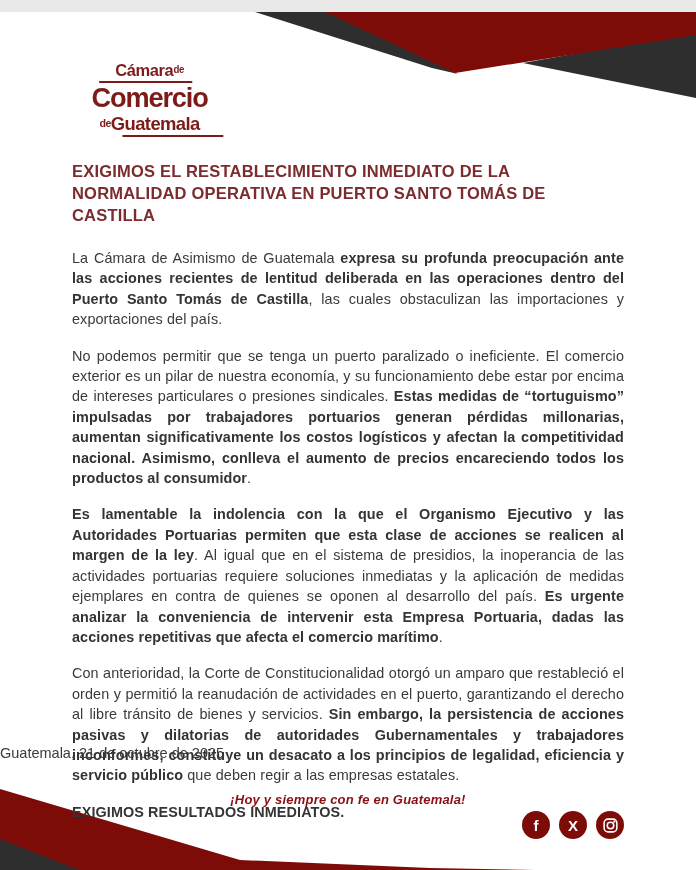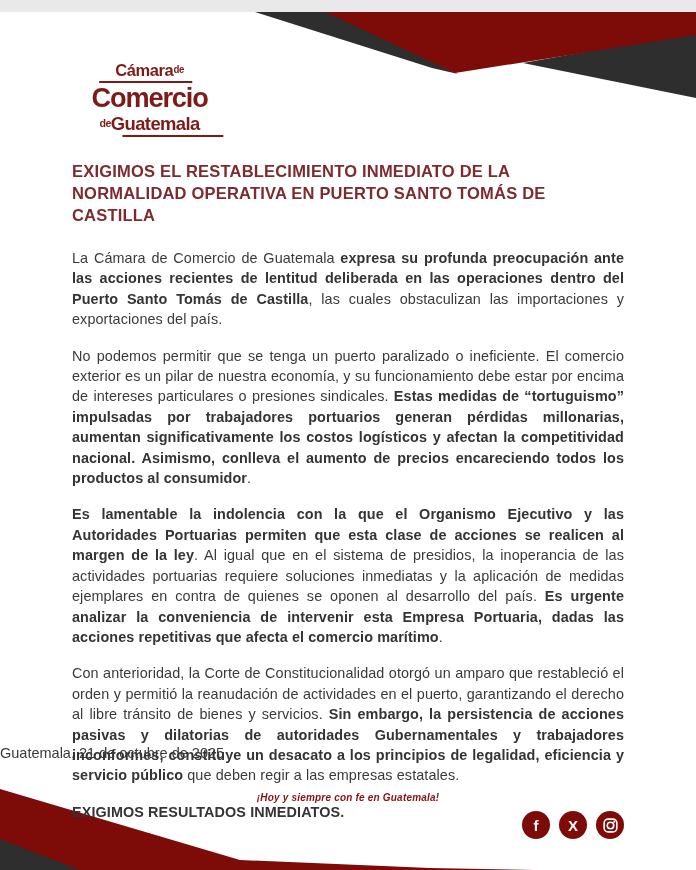--- a/index.html
+++ b/index.html
@@ -52,21 +52,21 @@
   .para b{color:#343434;text-align:center;}
   .para.shout{text-align:left;font-weight:700;}
 
   .dateline{
     position:absolute;top:733px;left:0;width:100%;
     text-align:left;color:var(--body);font-size:14.5px;
   }
   .slogan{
     position:absolute;top:780px;left:0;width:100%;
     text-align:center;color:var(--slogan);
-    font-size:10px;font-weight:700;font-style:italic;letter-spacing:0.2px;
+    font-size:13px;font-weight:700;font-style:italic;letter-spacing:0.2px;
   }
 
   
   .social{
     position:absolute;top:799px;left:522px;
     display:flex;gap:9px;align-items:center;
   }
   .social-circle{
     width:28px;height:28px;border-radius:50%;
     background:var(--maroon);color:#ffffff;
@@ -100,21 +100,21 @@
     <div class="logo-line2">Comercio</div>
     <div class="logo-line3">
       <span class="small">de</span><span>Guatemala</span>
     </div>
     <div class="logo-rule2"></div>
   </div>
 
   <h1 class="title">EXIGIMOS EL RESTABLECIMIENTO INMEDIATO DE LA NORMALIDAD OPERATIVA EN PUERTO SANTO TOMÁS DE CASTILLA</h1>
 
   <div class="body-text">
-      <p class="para"><span>La Cámara de Comercio de Guatemala </span><b>expresa su profunda preocupación ante las acciones recientes de lentitud deliberada en las operaciones dentro del Puerto Santo Tomás de Castilla</b><span>, las cuales obstaculizan las importaciones y exportaciones del país.</span></p>
+      <p class="para"><span>La Cámara de Asimismo de Guatemala </span><b>expresa su profunda preocupación ante las acciones recientes de lentitud deliberada en las operaciones dentro del Puerto Santo Tomás de Castilla</b><span>, las cuales obstaculizan las importaciones y exportaciones del país.</span></p>
       <p class="para"><span>No podemos permitir que se tenga un puerto paralizado o ineficiente.  El comercio exterior es un pilar de nuestra economía, y su funcionamiento debe estar por encima de intereses particulares o presiones sindicales. </span><b>Estas medidas de “tortuguismo” impulsadas por trabajadores portuarios generan pérdidas millonarias, aumentan significativamente los costos logísticos y afectan la competitividad nacional. Asimismo, conlleva el aumento de precios encareciendo todos los productos al consumidor</b><span>.</span></p>
       <p class="para"><b>Es lamentable la indolencia con la que el Organismo Ejecutivo y las Autoridades Portuarias permiten que esta clase de acciones se realicen al margen de la ley</b><span>. Al igual que en el sistema de presidios, la inoperancia de las actividades portuarias requiere soluciones inmediatas y la aplicación de medidas ejemplares en contra de quienes se oponen al desarrollo del país. </span><b>Es urgente analizar la conveniencia de intervenir esta Empresa Portuaria, dadas las acciones repetitivas que afecta el comercio marítimo</b><span>.</span></p>
       <p class="para"><span>Con anterioridad, la Corte de Constitucionalidad otorgó un amparo que restableció el orden y permitió la reanudación de actividades en el puerto, garantizando el derecho al libre tránsito de bienes y servicios. </span><b>Sin embargo, la persistencia de acciones pasivas y dilatorias de autoridades Gubernamentales y trabajadores inconformes, constituye un desacato a los principios de legalidad, eficiencia y servicio público</b><span> que deben regir a las empresas estatales.</span></p>
       <p class="para shout"><b>EXIGIMOS RESULTADOS INMEDIATOS</b><span>.</span></p>
     </div>
 
   <div class="dateline">Guatemala, 21 de octubre de 2025</div>
 
   <div class="slogan">¡Hoy y siempre con fe en Guatemala!</div>
 

